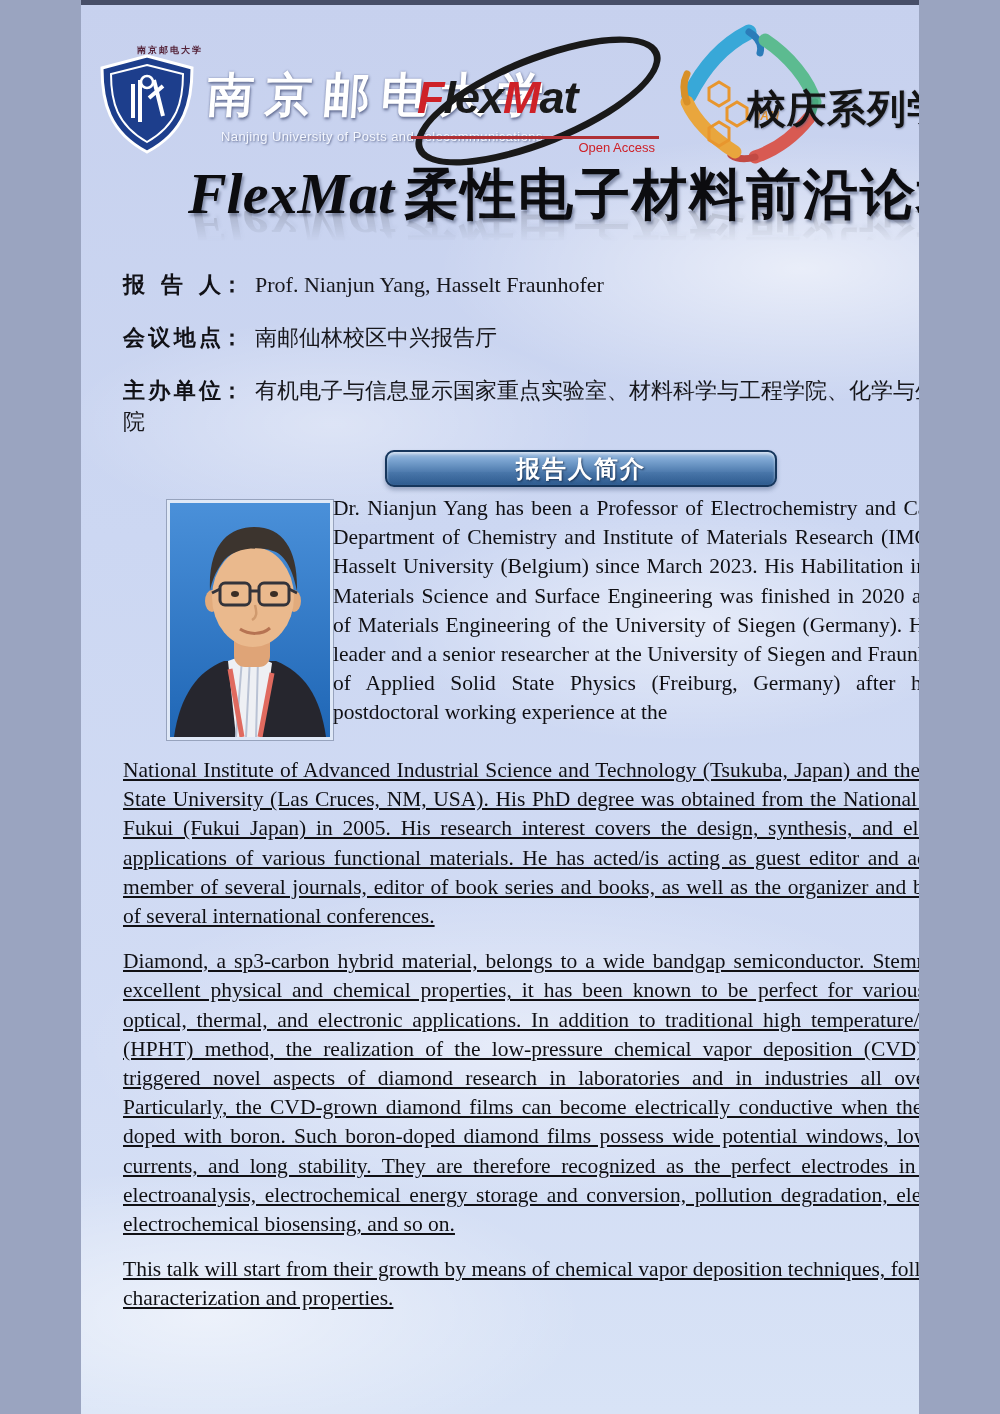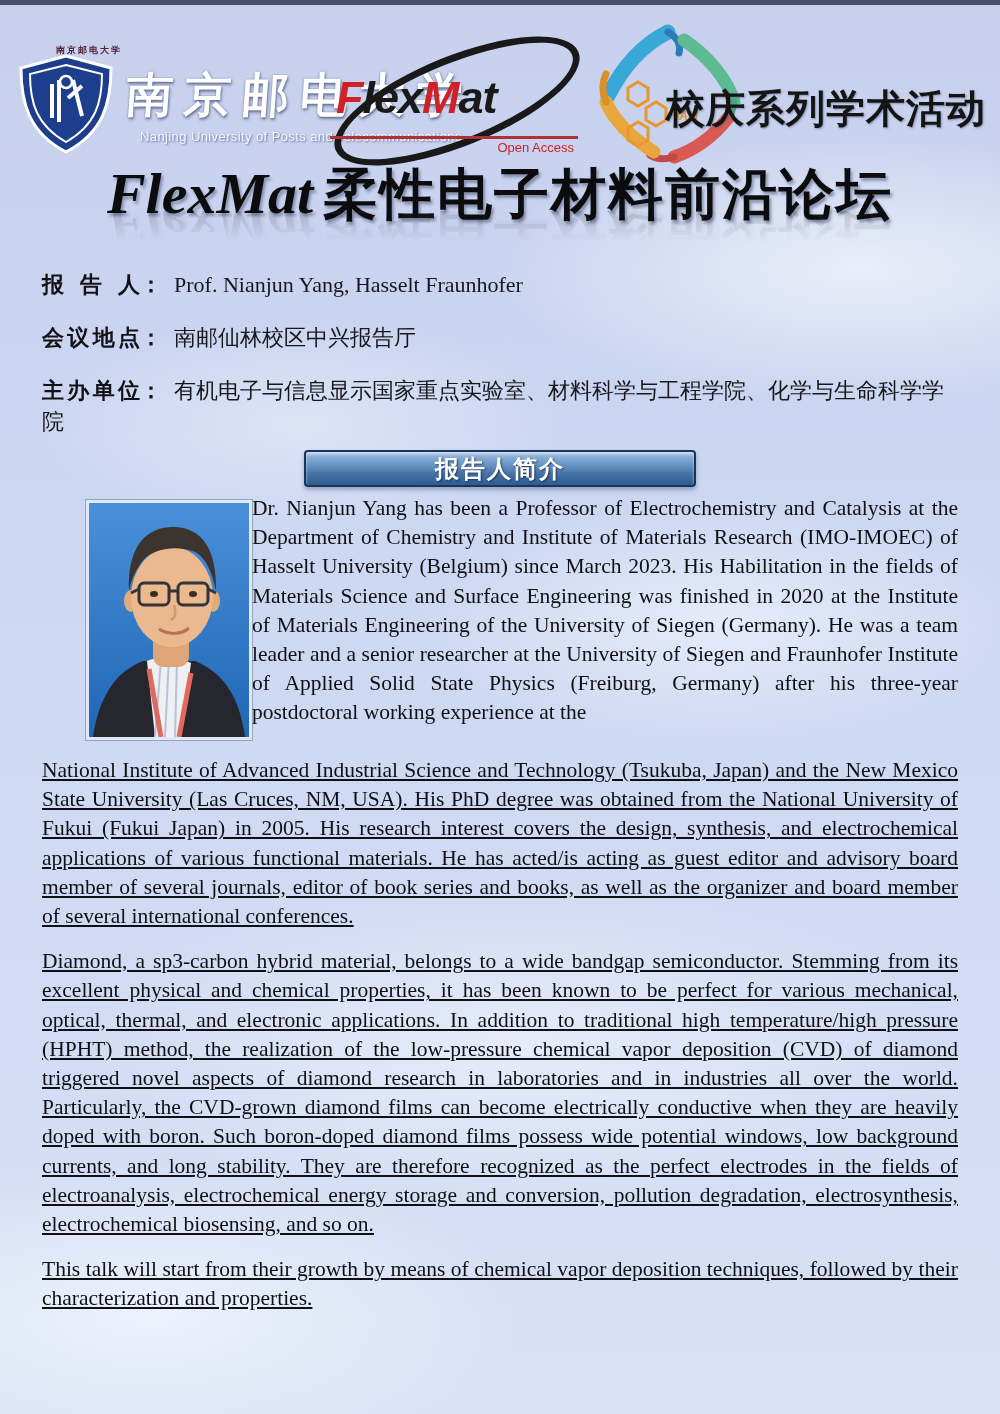--- a/index.html
+++ b/index.html
@@ -1,17 +1,17 @@
 <!DOCTYPE html>
 <html><head>
 <meta charset="utf-8">
 <style>
   html,body{margin:0;padding:0;background:#9aa4c0;}
   .page{
-    position:relative; width:1000px; height:1414px; margin:0 auto; overflow:hidden;
+    position:relative; width:838px; height:1414px; margin:0 auto; overflow:hidden;
     color:#15151a;
     font-family:"Liberation Serif","DejaVu Serif",serif;
     background:
       radial-gradient(ellipse 520px 190px at 86% 19%, rgba(255,255,255,.60), transparent 70%),
       radial-gradient(ellipse 430px 170px at 72% 44%, rgba(255,255,255,.50), transparent 70%),
       radial-gradient(ellipse 620px 230px at 52% 74%, rgba(255,255,255,.45), transparent 70%),
       radial-gradient(ellipse 540px 210px at 15% 93%, rgba(255,255,255,.55), transparent 70%),
       radial-gradient(ellipse 380px 150px at 30% 30%, rgba(255,255,255,.35), transparent 70%),
       linear-gradient(180deg,#c7d1ee 0%,#ccd7f2 38%,#d2dcf4 75%,#d8e3f6 100%);
   }
@@ -83,21 +83,21 @@
     display:inline-block;width:98px;vertical-align:bottom;
     font-family:"Liberation Sans","DejaVu Sans",sans-serif;
     font-weight:bold;color:#111116;
     text-align:justify;text-align-last:justify;
   }
   .info-colon{font-family:"Liberation Sans",sans-serif;font-weight:bold;margin-right:12px;}
   .info-value{color:#17171c;}
 
   .section-bar{
     width:388px;height:33px;margin:3px auto 13px auto;
-    border:2px solid #16365c;border-radius:4px;
+    border:2px solid #16365c;border-radius:9px;
     background:linear-gradient(180deg,#a3bfe0 0%,#7ea7d3 22%,#4d7aad 62%,#32609425 0),
                linear-gradient(180deg,#a3bfe0 0%,#7ea7d3 22%,#4d7aad 62%,#2d5a8e 100%);
     box-shadow:0 3px 4px rgba(40,60,100,.35), inset 0 2px 3px rgba(255,255,255,.55);
     text-align:center;line-height:33px;
     font-family:"Liberation Sans","DejaVu Sans",sans-serif;
     font-size:24px;font-weight:bold;color:#ffffff;letter-spacing:2px;
     text-shadow:1px 1px 2px rgba(20,40,70,.8);
   }
 
   .bio-row{display:flex;gap:0;margin-bottom:5px;padding-left:44px;}

